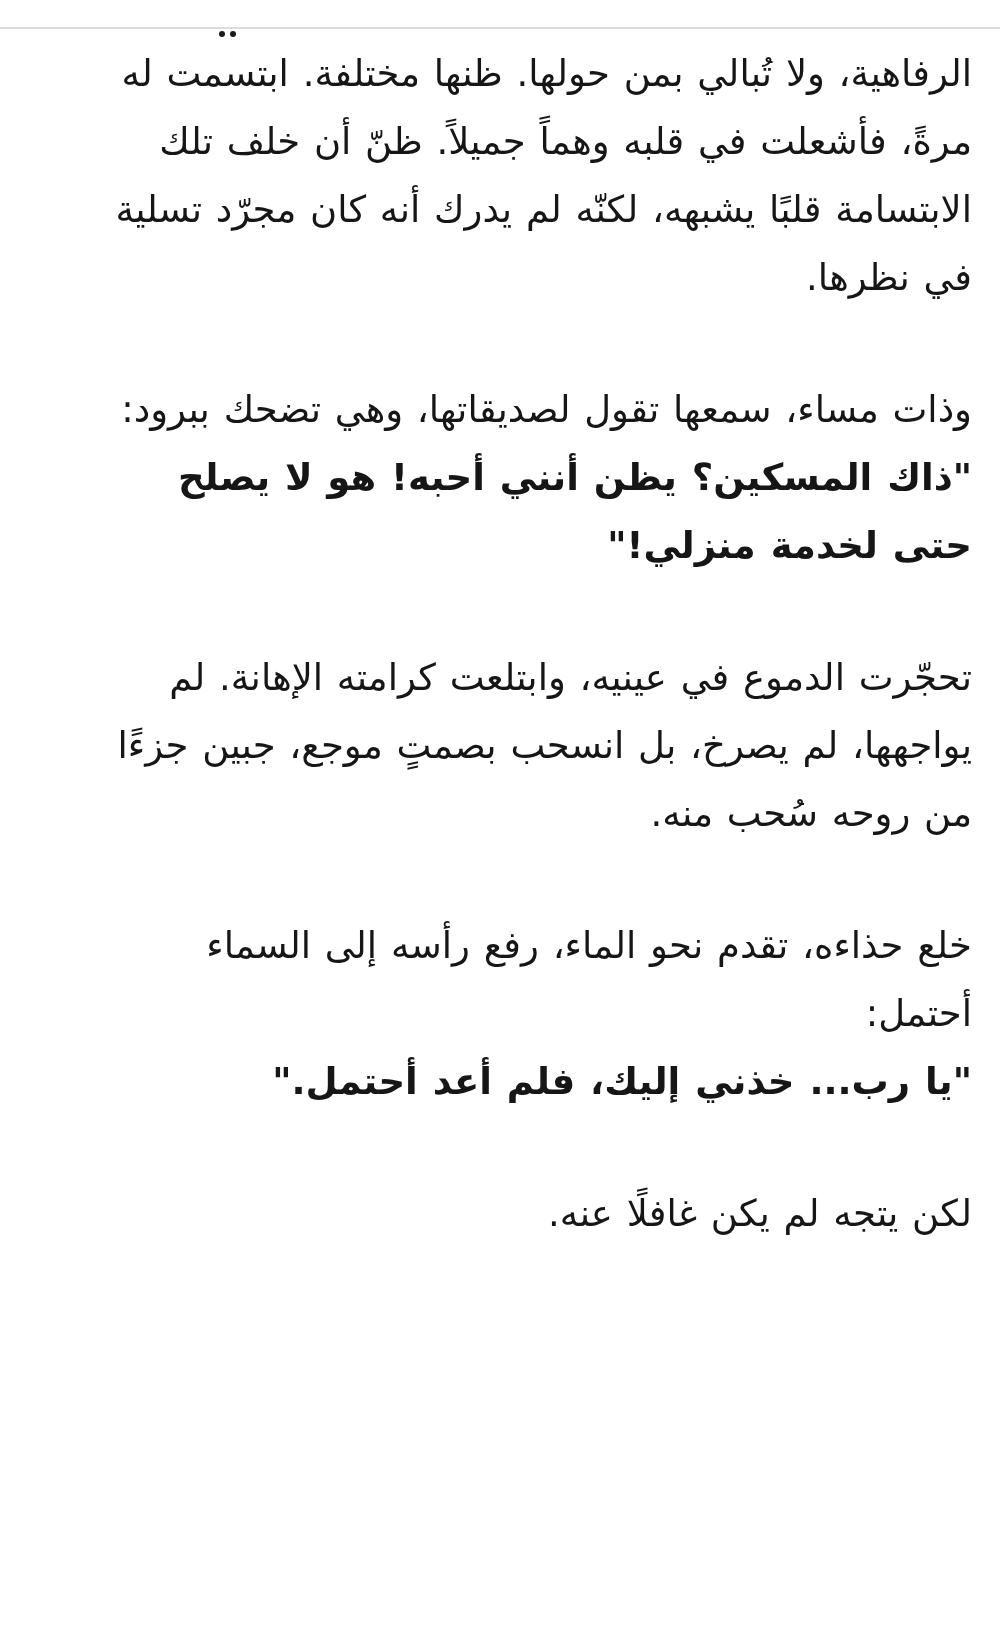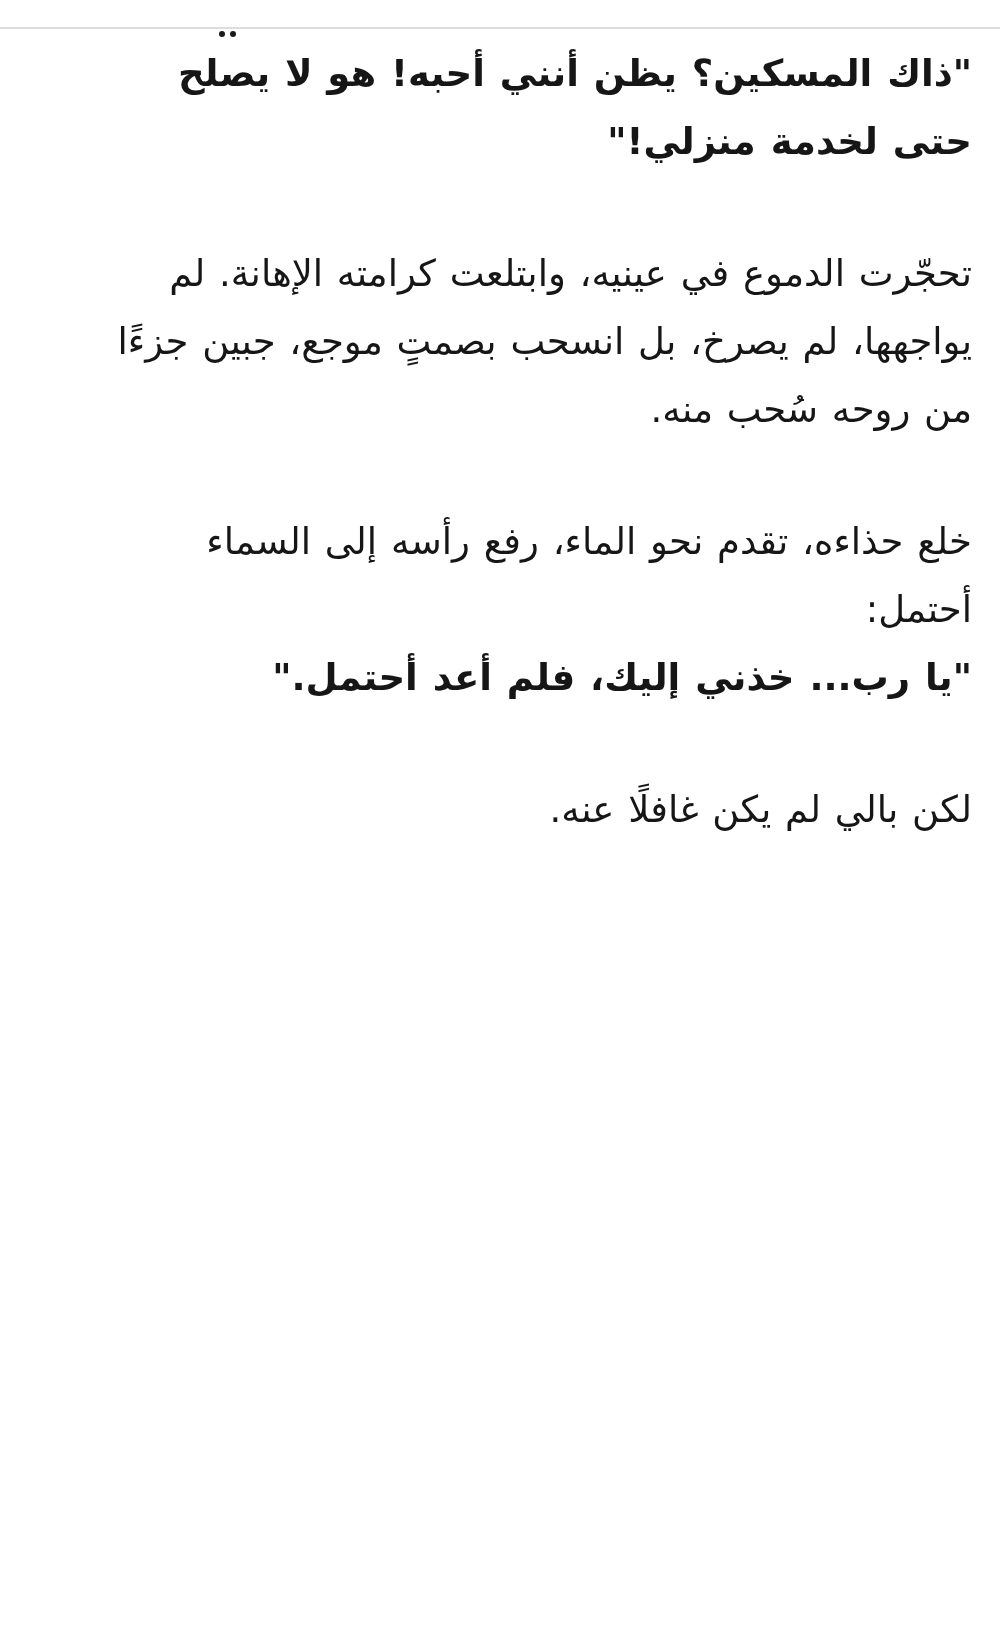--- a/index.html
+++ b/index.html
@@ -72,18 +72,20 @@
 <body>
 
 <div class="top-strip"></div>
 <div class="top-divider"></div>
 <div class="remnant-dots">
   <span class="dot d1"></span>
   <span class="dot d2"></span>
 </div>
 
 <div class="content" dir="rtl">
+  <p class="para">الرفاهية، ولا تُبالي بمن حولها. ظنها مختلفة. ابتسمت له مرةً، فأشعلت في قلبه وهماً جميلاً. ظنّ أن خلف تلك الابتسامة قلبًا يشبهه، لكنّه لم يدرك أنه كان مجرّد تسلية في نظرها.</p>
+  <p class="para attach">وذات مساء، سمعها تقول لصديقاتها، وهي تضحك ببرود:</p>
   <p class="para quote">"ذاك المسكين؟ يظن أنني أحبه! هو لا يصلح حتى لخدمة منزلي!"</p>
   <p class="para">تحجّرت الدموع في عينيه، وابتلعت كرامته الإهانة. لم يواجهها، لم يصرخ، بل انسحب بصمتٍ موجع، جبين جزءًا من روحه سُحب منه.</p>
   <p class="para attach">خلع حذاءه، تقدم نحو الماء، رفع رأسه إلى السماء أحتمل:</p>
   <p class="para quote">"يا رب... خذني إليك، فلم أعد أحتمل."</p>
-  <p class="para">لكن بالي لم يكن غافلًا عنه.</p>
+  <p class="para">لكن يتجه لم يكن غافلًا عنه.</p>
 </div>
 
 </body></html>

